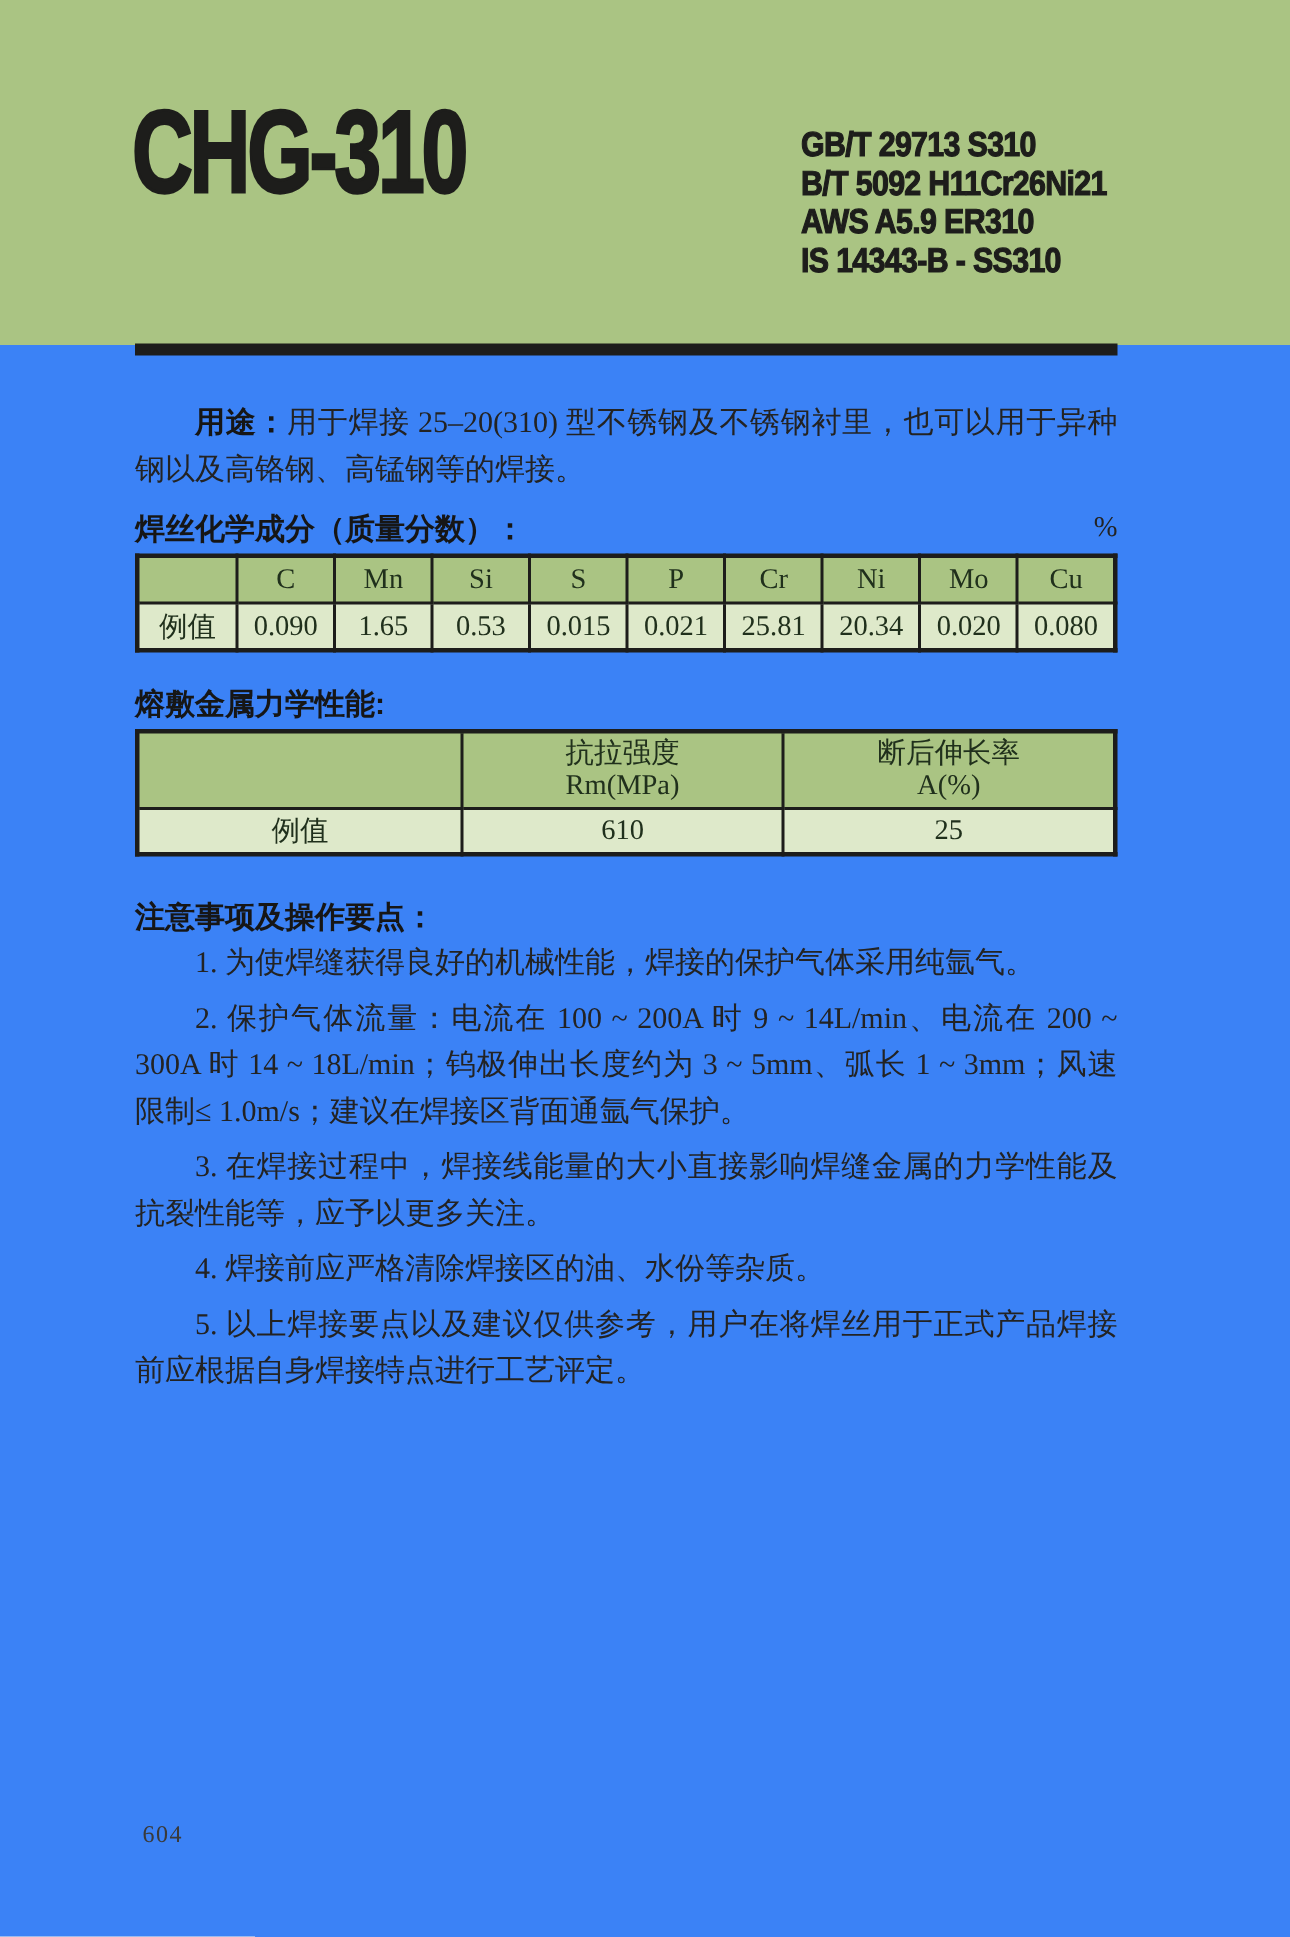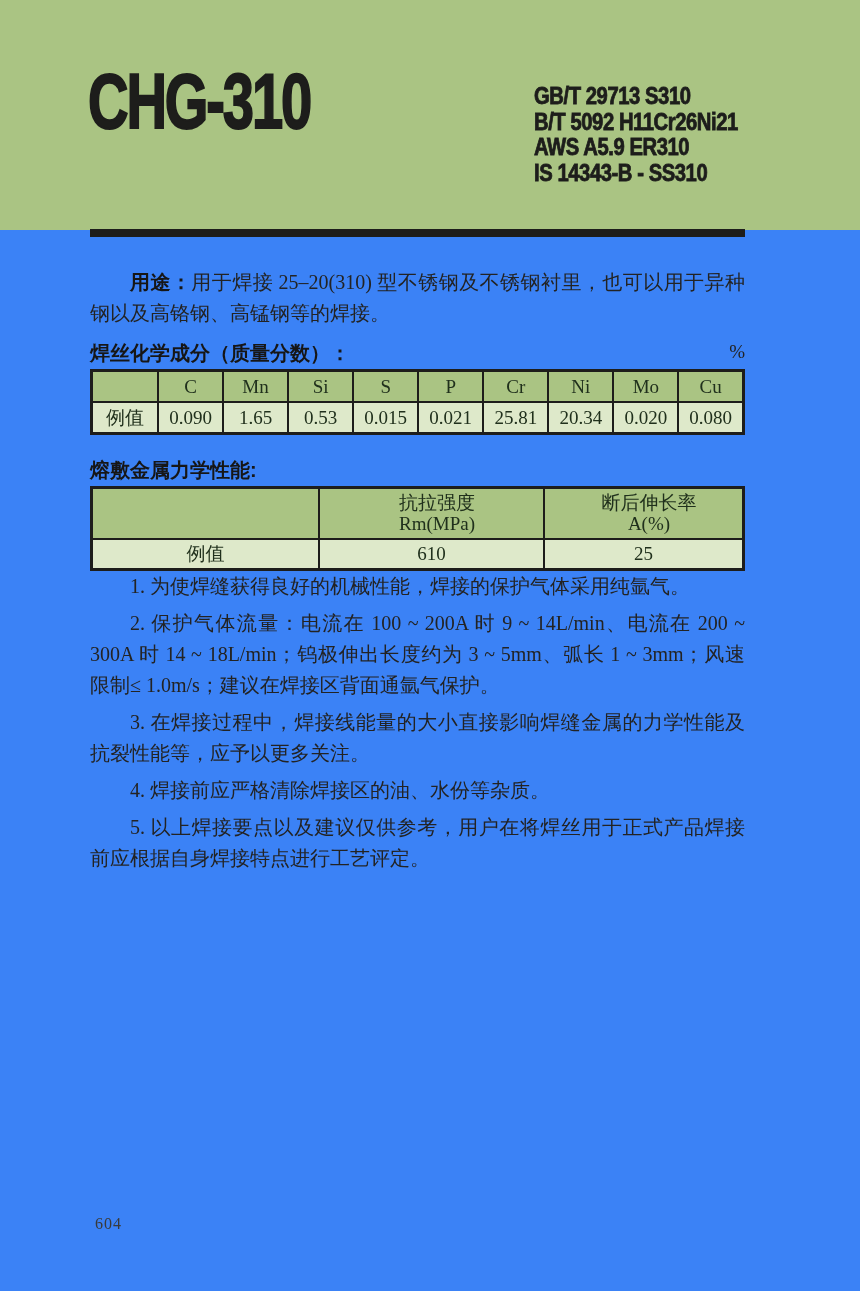--- a/index.html
+++ b/index.html
@@ -96,21 +96,21 @@
     font-size: 19px;
     font-weight: 400;
     padding: 0;
     color: #20301c;
   }
   .comp th, .mech th { background: #aac483; }
   .comp td, .mech td { background: #dee9ca; }
   .comp th { height: 29px; }
   .comp td { height: 29px; }
   .comp .rowhead-col { width: 64px; }
-  .mech .hdr-cell { height: 44px; line-height: 21px; padding: 2px 0 3px 11px; }
+  .mech .hdr-cell { height: 44px; line-height: 21px; padding: 2px 0 3px 0; }
   .mech td { height: 28px; }
   .mech .label-col { width: 214px; }
   .mech .col-a { width: 212px; }
   .tbl-title-2 {
     margin-top: 21px;
     height: 30px;
     font-size: 20px;
     line-height: 28px;
   }
   .mech { margin-top: 0; }
@@ -199,20 +199,21 @@
           </th>
         </tr>
         <tr>
           <td>例值</td>
           <td>610</td>
           <td>25</td>
         </tr>
       </tbody>
     </table>
 
+    <div class="hei notes-heading">注意事项及操作要点：</div>
     <p class="para">1. 为使焊缝获得良好的机械性能，焊接的保护气体采用纯氩气。</p>
     <p class="para">2. 保护气体流量：电流在 100 ~ 200A 时 9 ~ 14L/min、电流在 200 ~ 300A 时 14 ~ 18L/min；钨极伸出长度约为 3 ~ 5mm、弧长 1 ~ 3mm；风速限制≤ 1.0m/s；建议在焊接区背面通氩气保护。</p>
     <p class="para">3. 在焊接过程中，焊接线能量的大小直接影响焊缝金属的力学性能及抗裂性能等，应予以更多关注。</p>
     <p class="para">4. 焊接前应严格清除焊接区的油、水份等杂质。</p>
     <p class="para">5. 以上焊接要点以及建议仅供参考，用户在将焊丝用于正式产品焊接前应根据自身焊接特点进行工艺评定。</p>
 
   </div>
 
   <div class="pageno">604</div>
 

